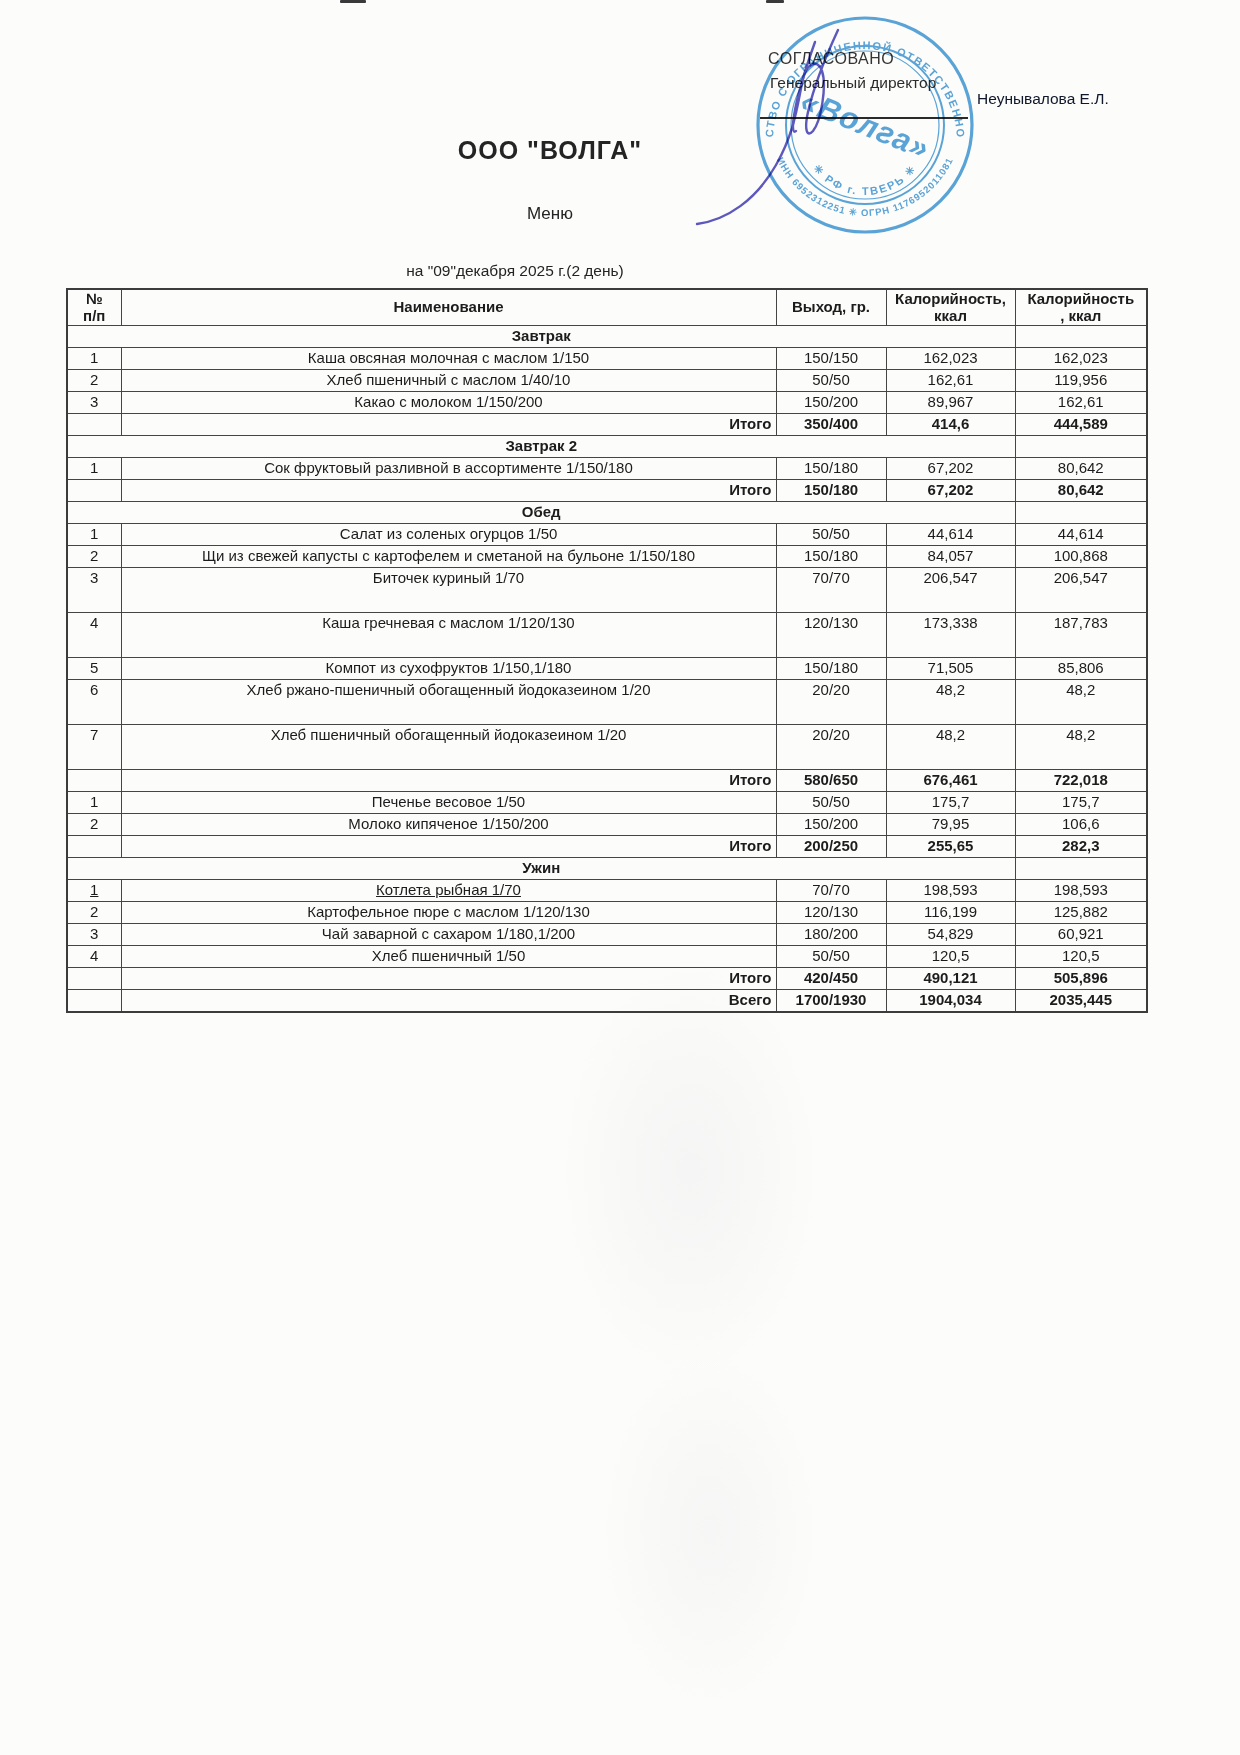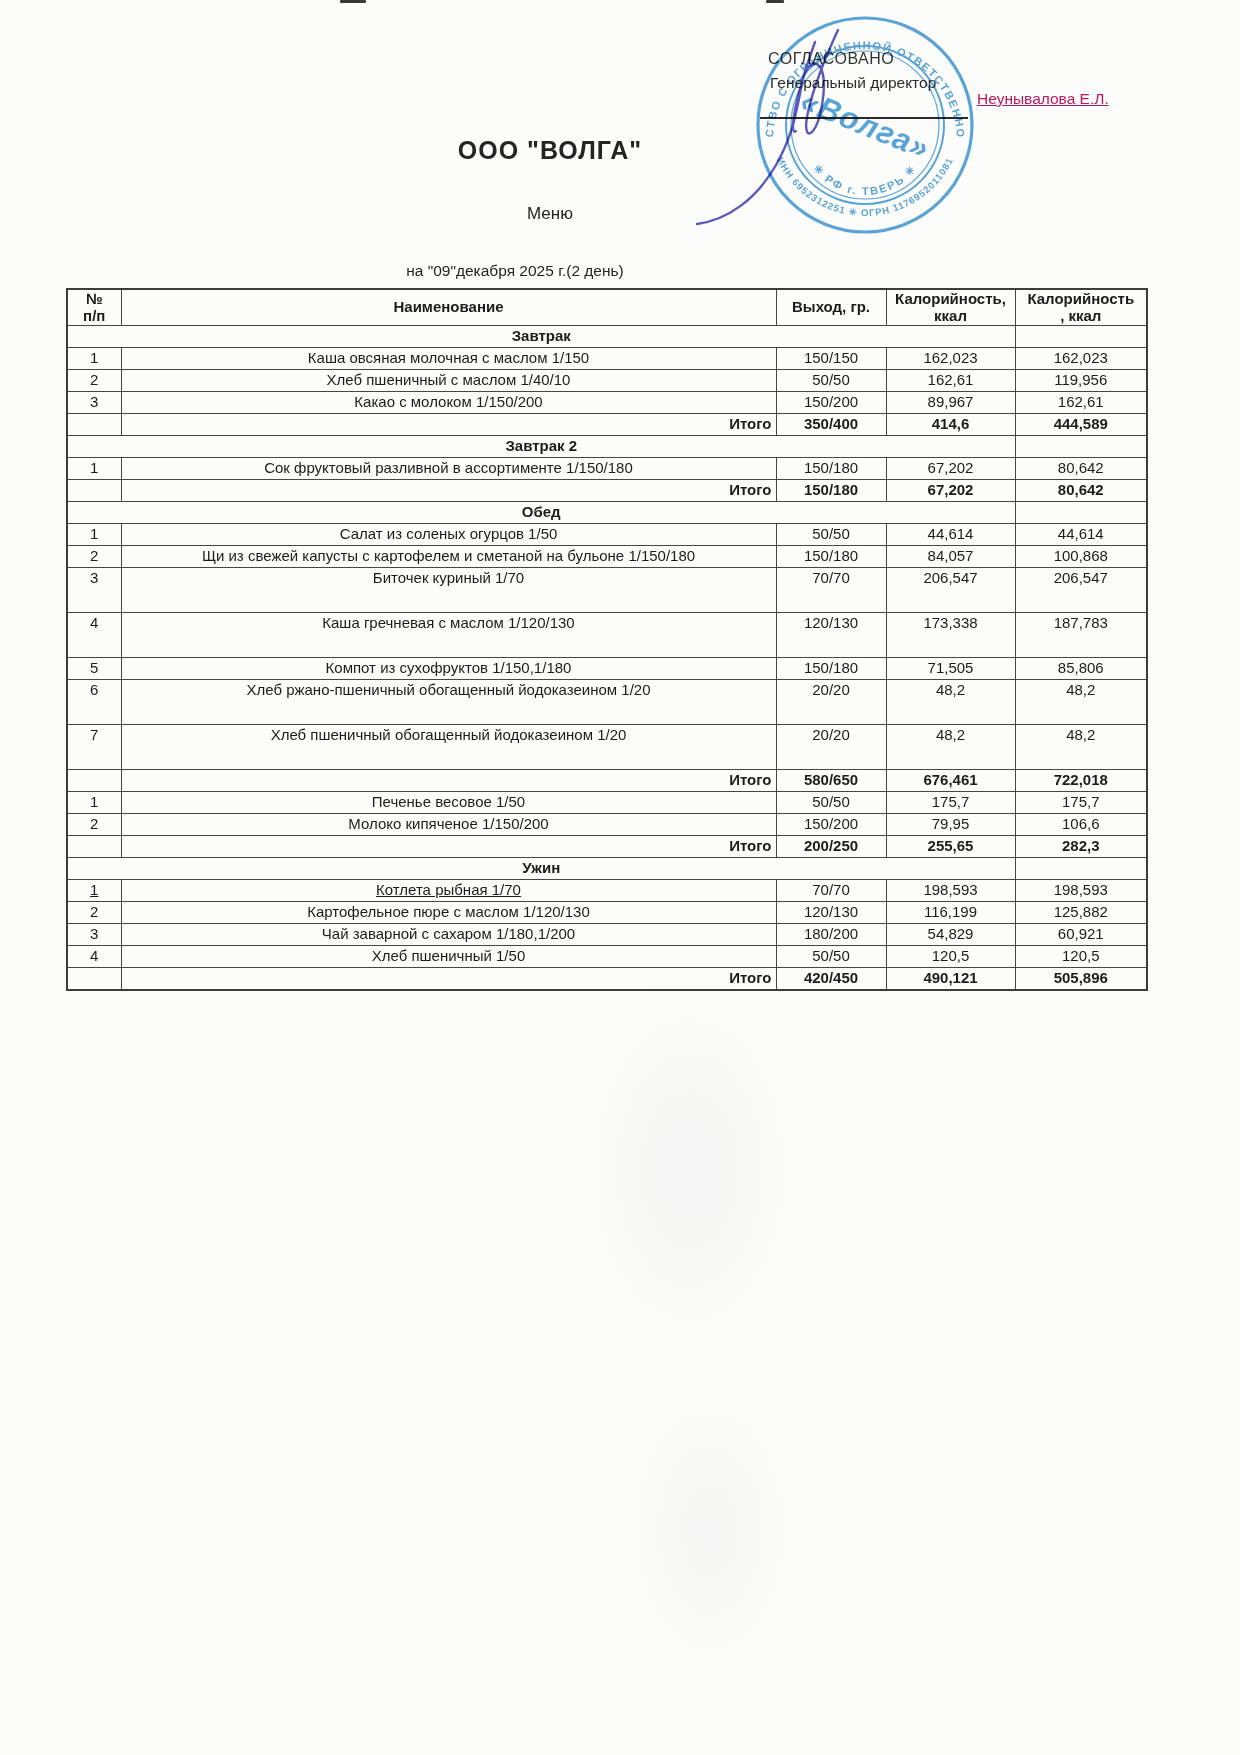--- a/index.html
+++ b/index.html
@@ -21,21 +21,21 @@
   }
   .date-line{
     position:absolute;left:320px;top:262px;width:390px;text-align:center;
     font-size:15.5px;color:#242424;
   }
 
   
   .approval-status{position:absolute;left:768px;top:50px;font-size:16px;letter-spacing:.5px;color:#343434;}
   .approver-role{position:absolute;left:770px;top:74px;font-size:15.5px;color:#2c2c2c;}
   .signature-line{position:absolute;left:760px;top:100px;width:208px;height:17px;border-bottom:2px solid #2a2a2a;}
-  .approver-name{position:absolute;left:977px;top:90px;font-size:15.5px;color:#be185d;text-decoration:underline;}
+  .approver-name{position:absolute;left:977px;top:90px;font-size:15.5px;color:#0f172a;}
 
   .stamp-svg{position:absolute;left:745px;top:5px;mix-blend-mode:multiply;opacity:.85;}
   .signature-svg{position:absolute;left:655px;top:18px;mix-blend-mode:multiply;}
 
   
   table.menu{
     position:absolute;left:66px;top:288px;width:1080px;
     border-collapse:collapse;table-layout:fixed;
   }
   table.menu td{
@@ -296,14 +296,21 @@
         <td class="cal-cell">120,5</td>
         <td class="cal-cell">120,5</td>
       </tr>
       <tr class="total-row">
         <td class="num-cell"></td>
         <td class="total-label-cell">Итого</td>
         <td class="out-cell bold">420/450</td>
         <td class="cal-cell bold">490,121</td>
         <td class="cal-cell bold">505,896</td>
       </tr>
+      <tr class="total-row">
+        <td class="num-cell"></td>
+        <td class="total-label-cell">Всего</td>
+        <td class="out-cell bold">1700/1930</td>
+        <td class="cal-cell bold">1904,034</td>
+        <td class="cal-cell bold">2035,445</td>
+      </tr>
     </tbody>
 </table>
 
 </body></html>

